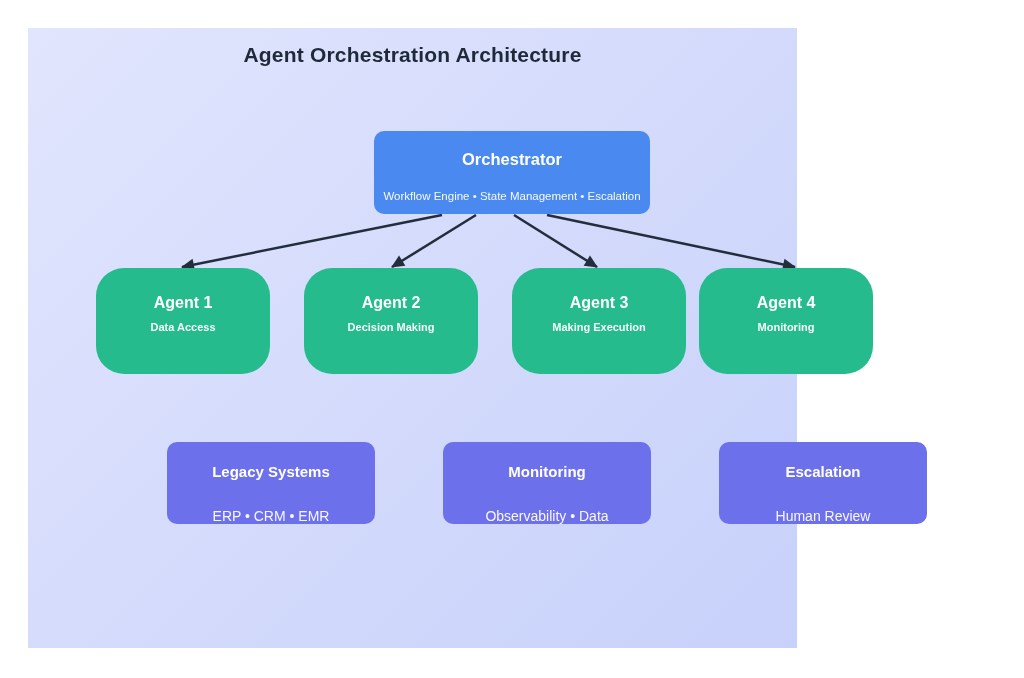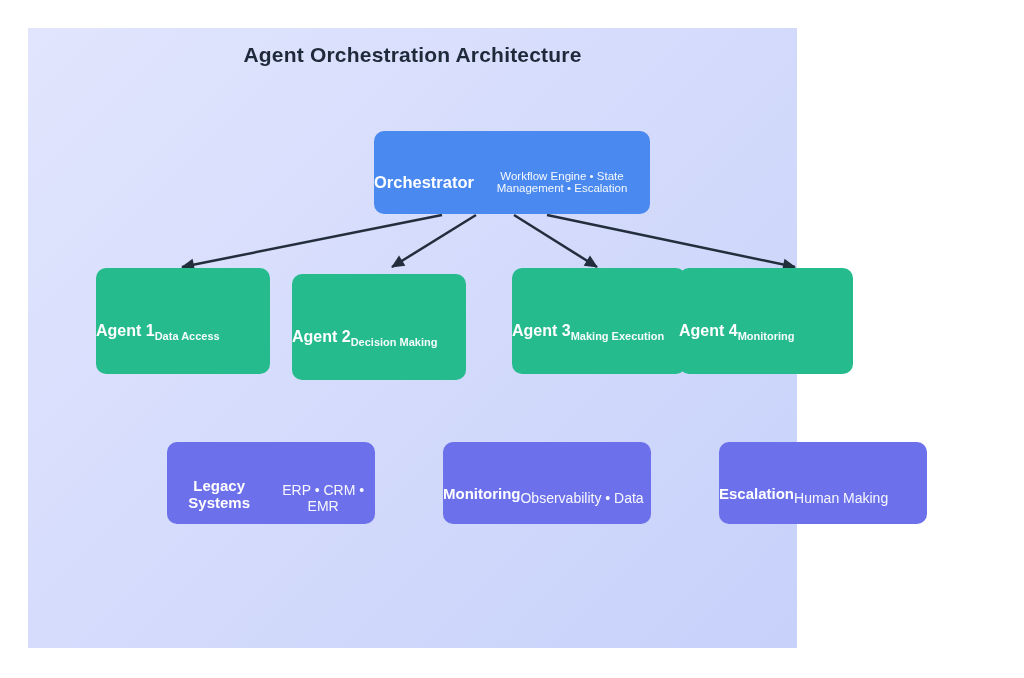--- a/index.html
+++ b/index.html
@@ -46,50 +46,53 @@
     width: 967px; height: 620px;
     pointer-events: none;
   }
   .edges line { stroke: var(--arrow); stroke-width: 2.5; }
   .edges marker path { fill: var(--arrow); }
   .node {
     position: absolute;
     border-radius: 10px;
     color: var(--node-text);
     display: flex;
+    flex-direction: column;
     align-items: center;
     text-align: center;
   }
   .node .node-title { font-weight: bold; }
   .node .node-sub { opacity: 0.95; }
   .node.orchestrator {
     left: 346px; top: 103px;
     width: 276px; height: 83px;
     background: var(--orchestrator);
     padding-top: 19px;
   }
   .node.orchestrator .node-title { font-size: 16.5px; }
-  .node.orchestrator .node-sub { font-size: 11.5px; margin-top: 0; }
+  .node.orchestrator .node-sub { font-size: 11.5px; margin-top: 21px; }
   .node.agent {
     top: 240px;
     width: 174px; height: 106px;
     background: var(--agent);
-    padding-top: 20px;
+    padding-top: 26px;
+    border-radius: 28px;
   }
   .node.agent .node-title { font-size: 16px; }
   .node.agent .node-sub { font-size: 11px; margin-top: 9px; font-weight: bold; }
   .agent-1 { left: 68px; }
-  .agent-2 { left: 264px; margin-top: 6px; }
+  .agent-2 { left: 276px; }
   .agent-3 { left: 484px; }
-  .agent-4 { left: 651px; }
+  .agent-4 { left: 671px; }
   .node.system {
     top: 414px;
     width: 208px; height: 82px;
     background: var(--system);
     padding-top: 21px;
+    justify-content: space-between;
   }
   .node.system .node-title { font-size: 15px; }
   .node.system .node-sub { font-size: 14px; margin-top: 8px; }
   .system-1 { left: 139px; }
   .system-2 { left: 415px; }
   .system-3 { left: 691px; }
 </style>
 </head>
 <body>
 
@@ -135,17 +138,17 @@
     <div class="node system system-1">
       <div class="node-title">Legacy Systems</div>
       <div class="node-sub">ERP • CRM • EMR</div>
     </div>
     <div class="node system system-2">
       <div class="node-title">Monitoring</div>
       <div class="node-sub">Observability • Data</div>
     </div>
     <div class="node system system-3">
       <div class="node-title">Escalation</div>
-      <div class="node-sub">Human Making</div>
+      <div class="node-sub">Human Review</div>
     </div>
 
   </div>
 </div>
 
 </body></html>

